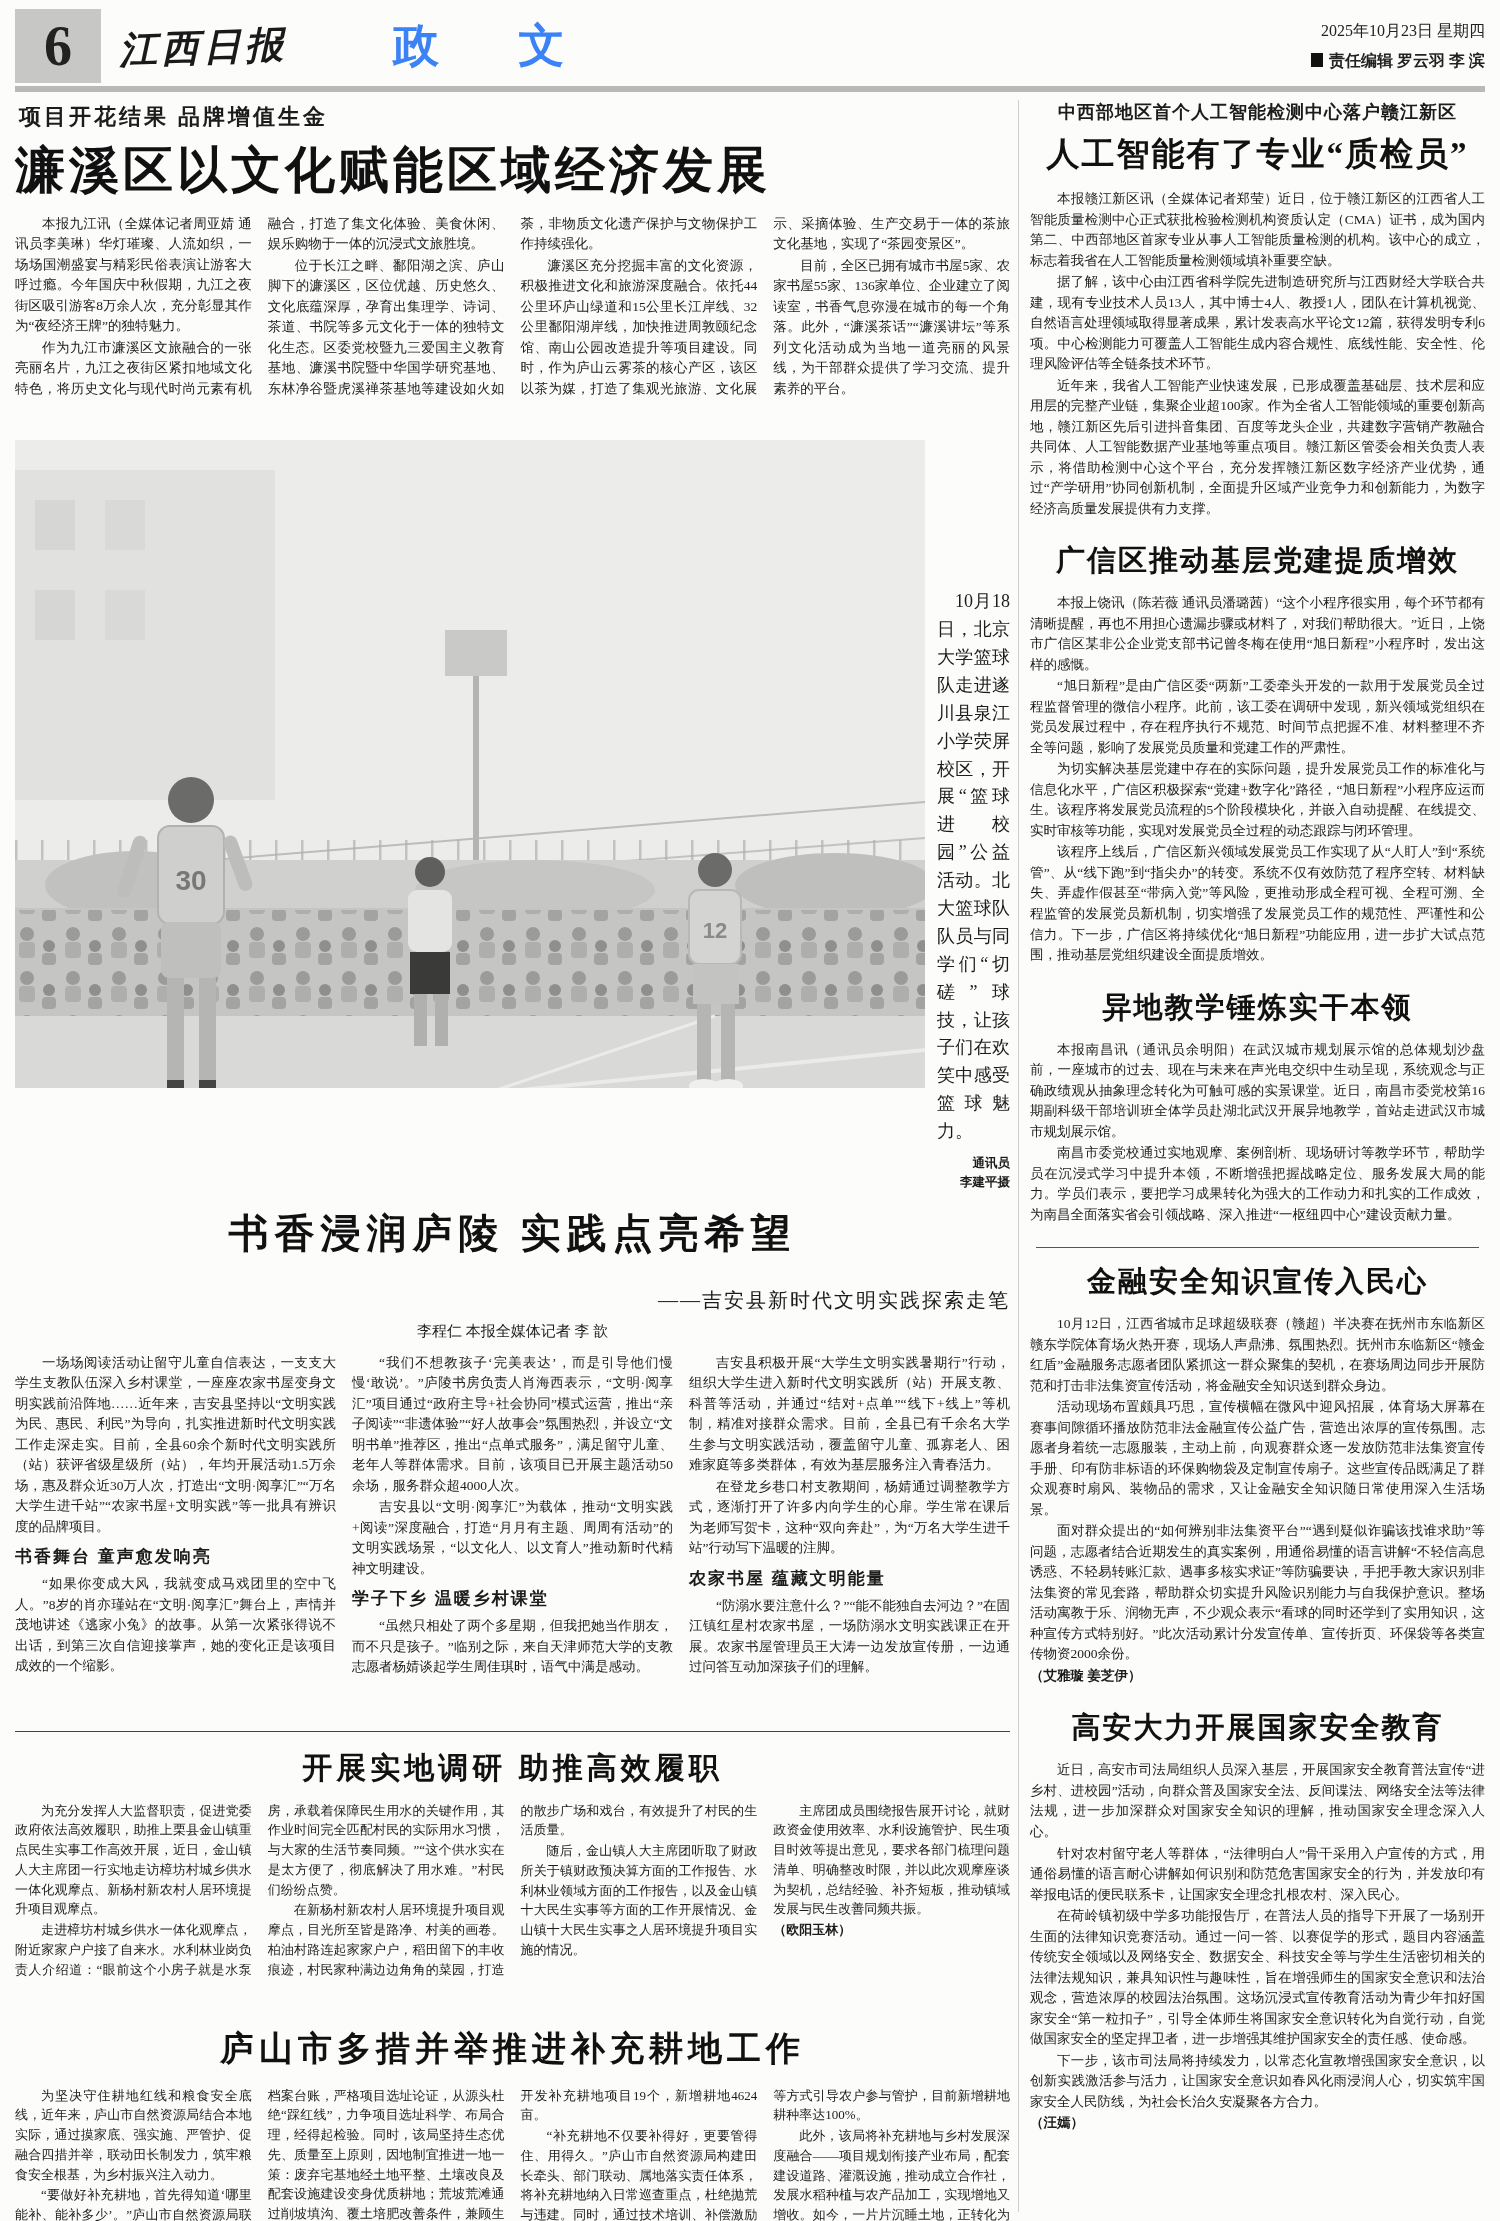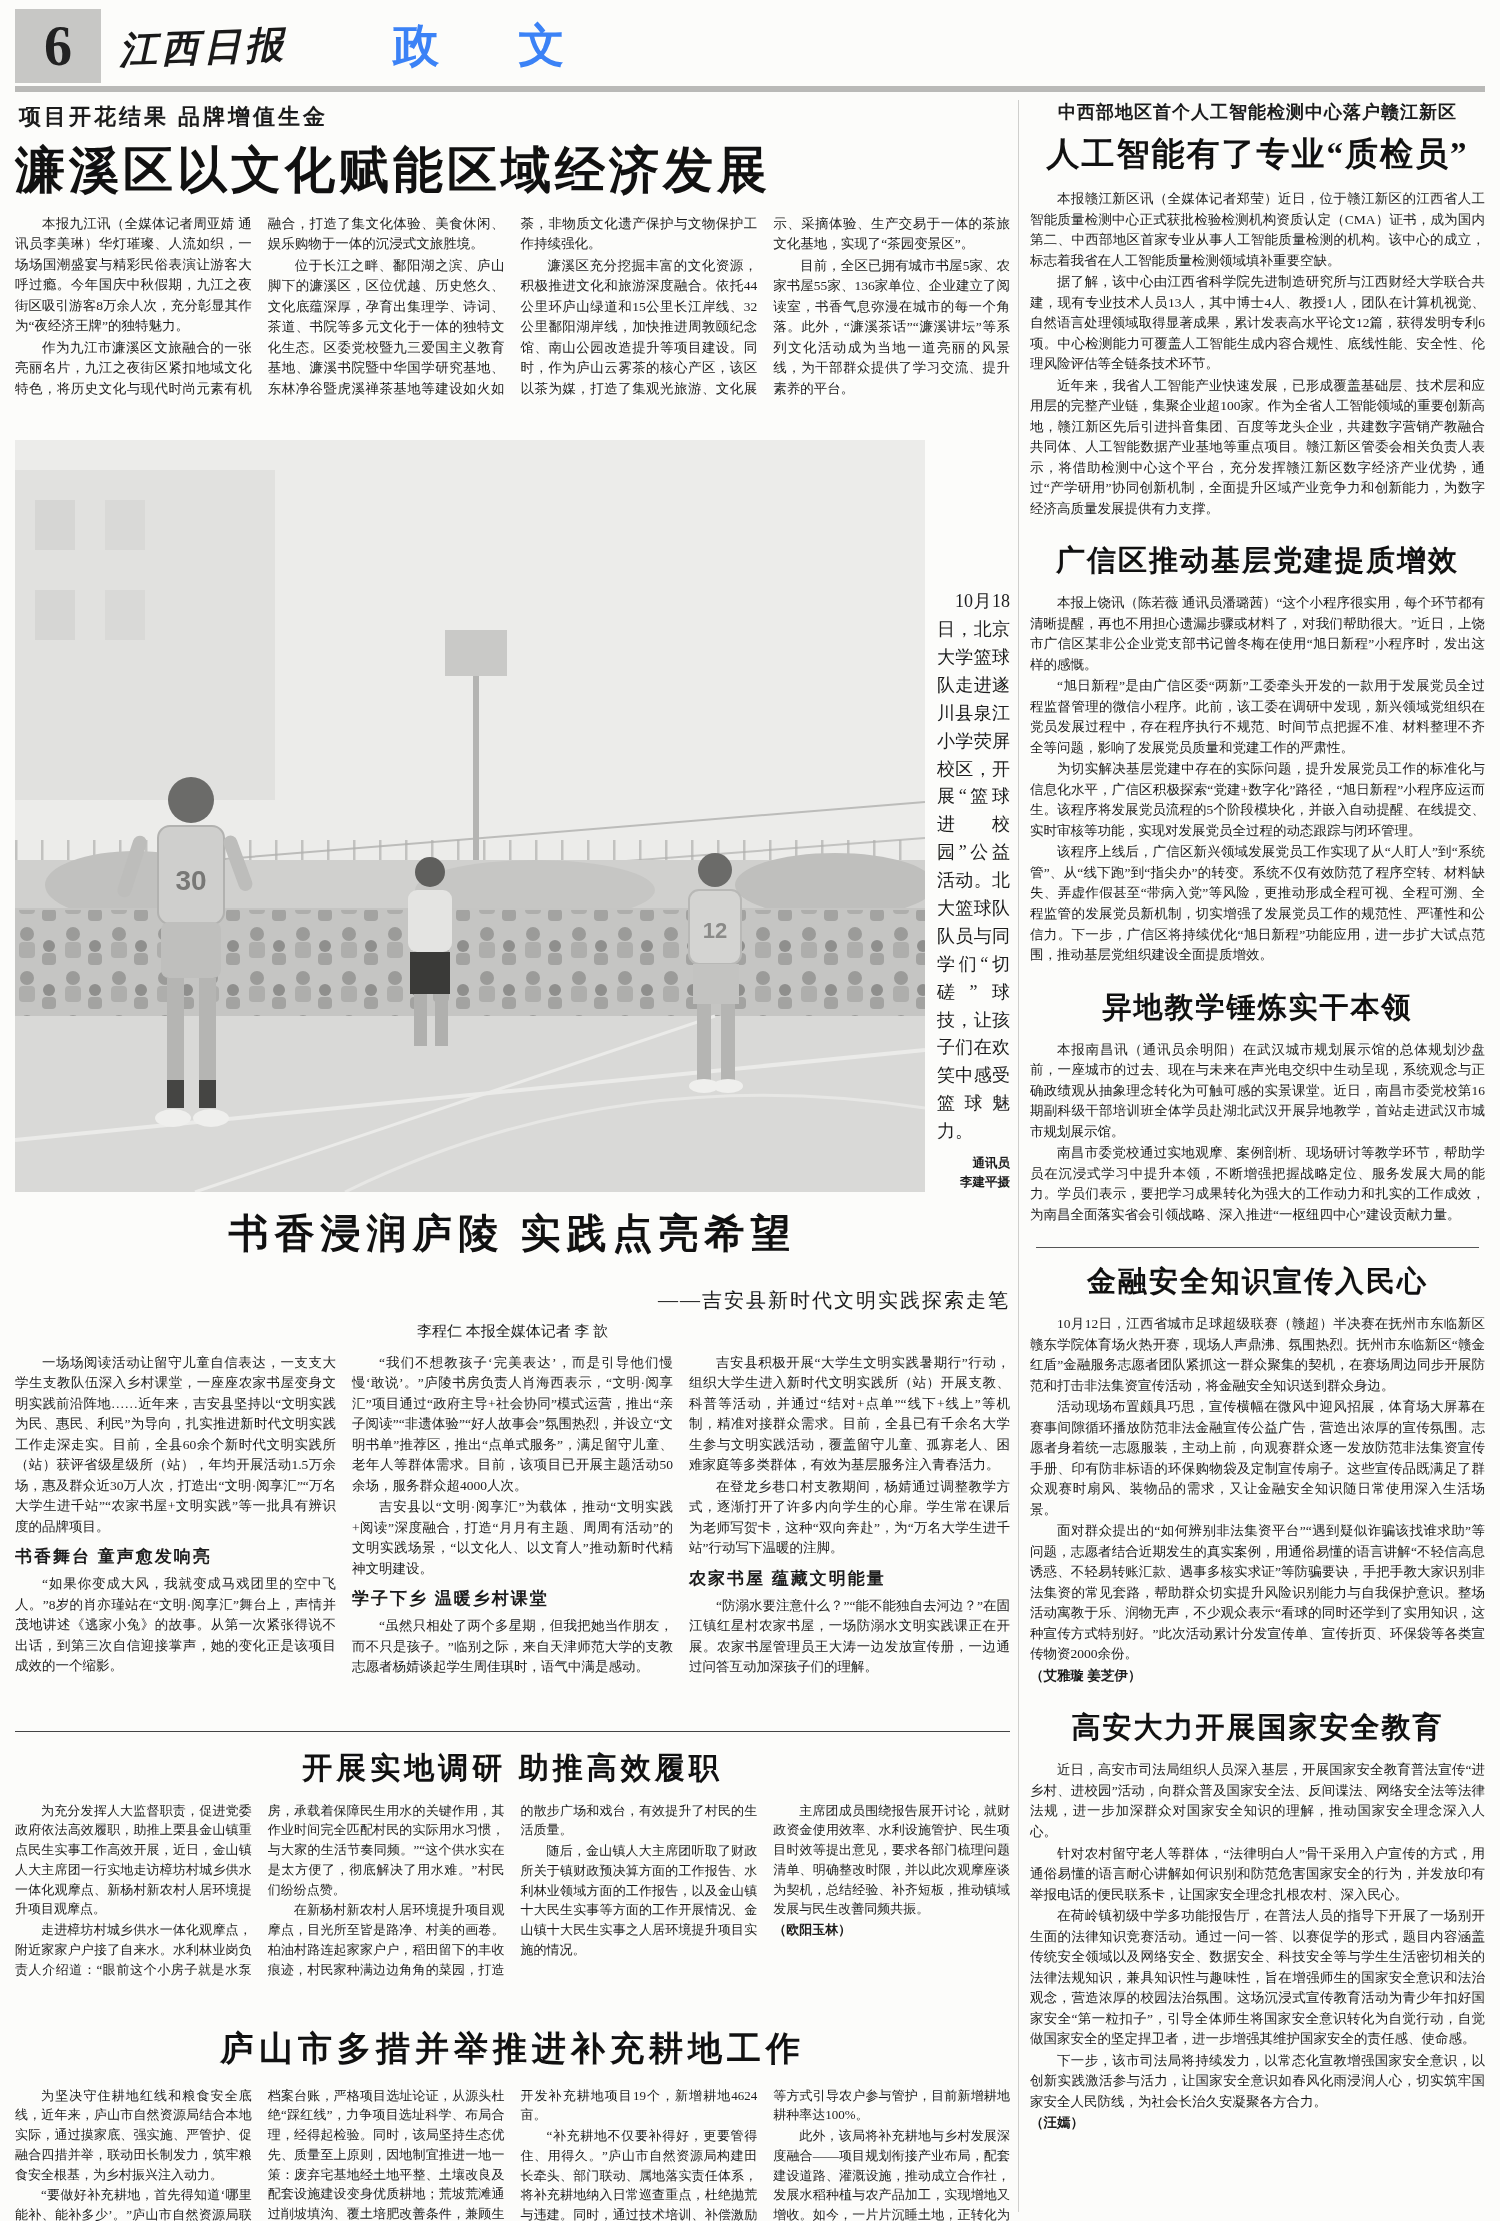--- a/index.html
+++ b/index.html
@@ -26,21 +26,21 @@
   .hei { font-family:"Liberation Sans", sans-serif; }
   .sign { text-align:right; text-indent:0 !important; font-weight:700; }
 
   
   .lead-kicker { font-size:22px; font-weight:700; letter-spacing:3px; margin:2px 0 10px 4px; }
   .lead-headline { font-size:50px; font-weight:900; letter-spacing:4px; line-height:1.15; margin-bottom:14px; color:#111; }
   .lead-body { column-count:4; column-gap:16px; height:218px; overflow:hidden; }
 
   
   .photo-row { display:flex; margin-top:8px; height:752px; }
-  .photo-frame { width:910px; height:752px; overflow:hidden; background:#e6e6e4; }
+  .photo-frame { width:910px; height:648px; overflow:hidden; background:#e6e6e4; }
   .photo-side { width:73px; margin-left:12px; display:flex; flex-direction:column; justify-content:flex-end; }
   .photo-caption { font-size:18px; line-height:1.55; text-align:justify; text-indent:1em; color:#1c1c1c; }
   .photo-credit { font-size:12.5px; text-align:right; margin-top:8px; font-weight:700; line-height:1.5; }
 
   
   .mid-art { margin-top:14px; }
   .mid-headline { text-align:center; font-size:40px; font-weight:800; letter-spacing:6px; color:#111; }
   .mid-subtitle { text-align:right; font-size:20px; margin-top:26px; letter-spacing:2px; }
   .mid-byline { text-align:center; font-size:15px; margin:8px 0 12px 0; }
   .mid-body { column-count:3; column-gap:16px; height:362px; overflow:hidden; }
@@ -67,20 +67,27 @@
 <body>
 
 <div class="page news">
 
   <div class="header">
     <div class="pagenum-box">
       <span class="pagenum">6</span>
     </div>
     <div class="masthead">江西日报</div>
     <div class="section-title">政 文</div>
+    <div class="header-right">
+      <div>2025年10月23日 星期四</div>
+      <div class="editor-line">
+        <span class="sq-icon"></span><span>责任编辑</span>
+        <span>罗云羽 李 滨</span>
+      </div>
+    </div>
   </div>
   <div class="header-bar"></div>
   <div class="v-divider"></div>
 
   <div class="left-block">
 
     <div>
       <div class="lead-kicker hei">项目开花结果 品牌增值生金</div>
       <div class="lead-headline hei">濂溪区以文化赋能区域经济发展</div>
       <div class="lead-body">

